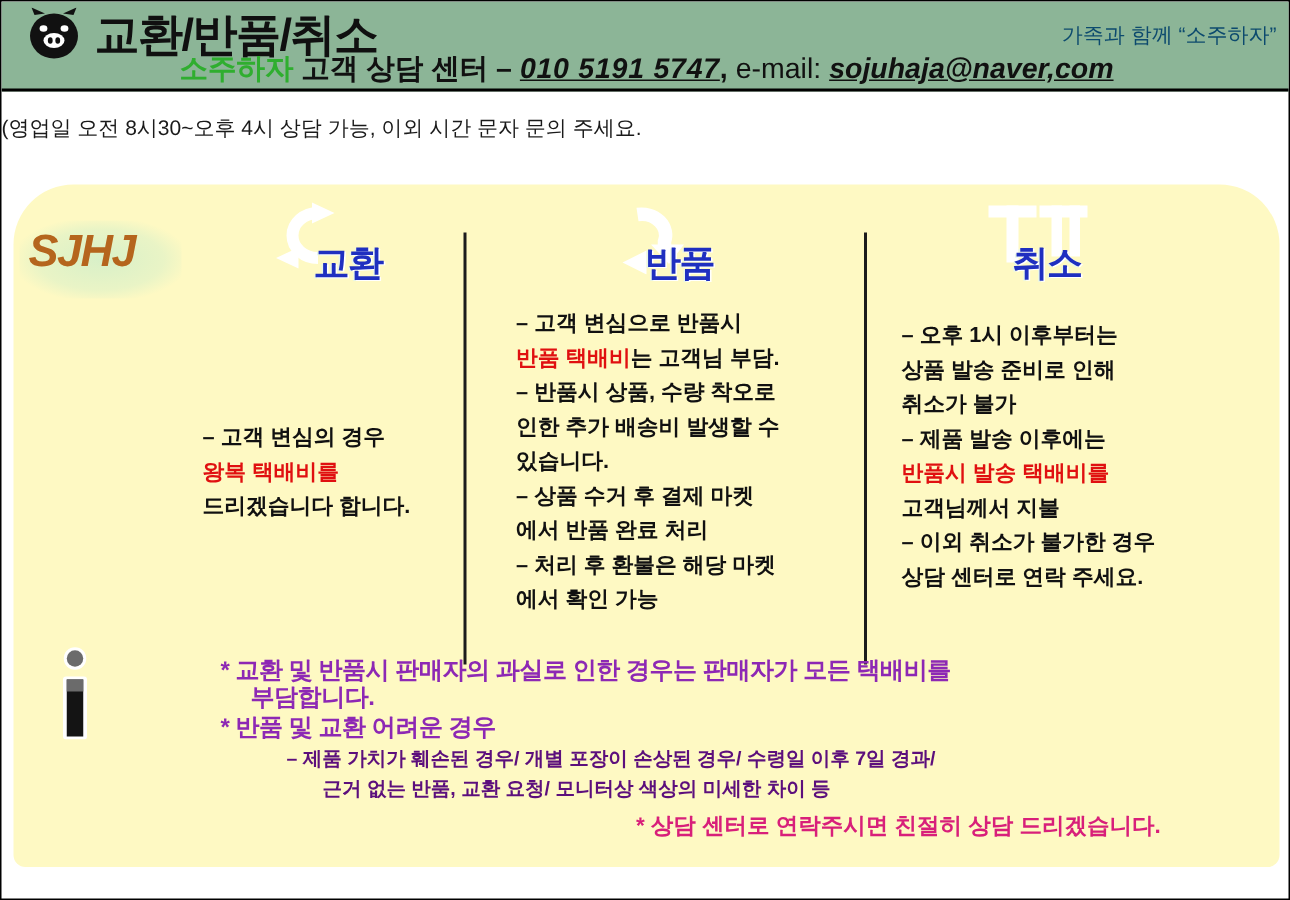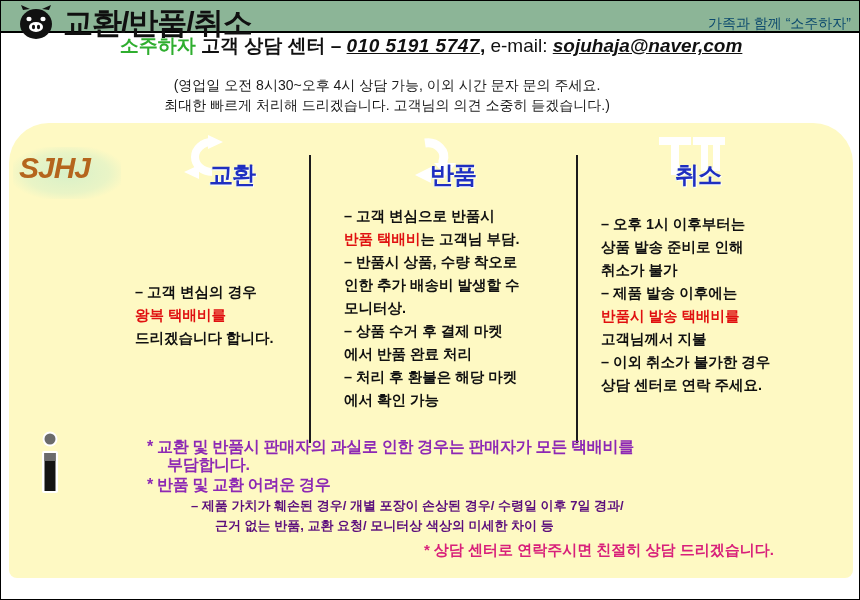--- a/index.html
+++ b/index.html
@@ -18,21 +18,21 @@
     height: 600px;
     background: #ffffff;
     border: 1px solid #000000;
     overflow: hidden;
   }
 
   
   .header {
     position: absolute;
     left: 0; top: 0;
-    width: 860px; height: 32px;
+    width: 860px; height: 60px;
     background: #8cb597;
     border-bottom: 2px solid #000000;
   }
   .header-pig {
     position: absolute;
     left: 16px; top: 4px;
     width: 38px; height: 36px;
   }
   .header-title {
     position: absolute;
@@ -71,21 +71,20 @@
   .contact-line .emaillabel { font-weight: normal; }
   .contact-line .email {
     font-style: italic;
     text-decoration: underline;
   }
 
   .contact-sub {
     position: absolute;
     left: 0;
     width: 772px;
-    text-align: center;
     font-size: 14px;
     color: #1a1a1a;
     white-space: nowrap;
   }
   .contact-sub.l1 { top: 76px; }
   .contact-sub.l2 { top: 96px; }
 
   
   .panel {
     position: absolute;
@@ -217,21 +216,20 @@
   </div>
 
   <div class="contact-line">
     <span class="brand">소주하자</span>
     <span>고객 상담 센터 –</span>
     <span class="phone">010 5191 5747</span><span>,</span>
     <span class="emaillabel">e-mail:</span>
     <span class="email">sojuhaja@naver,com</span>
   </div>
   <div class="contact-sub l1">(영업일 오전 8시30~오후 4시 상담 가능, 이외 시간 문자 문의 주세요.</div>
-  <div class="contact-sub l2">최대한 빠르게 처리해 드리겠습니다. 고객님의 의견 소중히 듣겠습니다.)</div>
 
   <div class="panel">
 
     <div class="sjhj-glow"></div>
     <div class="sjhj">SJHJ</div>
 
     <div class="info-icon">
       <svg viewBox="0 0 22 62" width="22" height="62">
         <circle cx="11" cy="8" r="7.5" fill="#ffffff"></circle>
         <circle cx="11" cy="8" r="5.5" fill="#6b6b6b"></circle>
@@ -264,21 +262,21 @@
         <path d="M46 30 L33 20 L33 42 Z" fill="#ffffff" transform="rotate(90 34 33)"></path>
         <path d="M22 36 L6 44 L22 52 Z" fill="#ffffff"></path>
       </svg>
     </div>
     <div class="col-head h2">반품</div>
     <div class="col-body b2">
       <div><span>– 고객 변심으로 반품시</span></div>
       <div><span class="red">반품 택배비</span><span>는 고객님 부담.</span></div>
       <div><span>– 반품시 상품, 수량 착오로</span></div>
       <div><span>인한 추가 배송비 발생할 수</span></div>
-      <div><span>모니터상.</span></div>
+      <div><span>있습니다.</span></div>
       <div><span>– 상품 수거 후 결제 마켓</span></div>
       <div><span>에서 반품 완료 처리</span></div>
       <div><span>– 처리 후 환불은 해당 마켓</span></div>
       <div><span>에서 확인 가능</span></div>
     </div>
 
     <div class="head-icon i3">
       <svg viewBox="0 0 72 48" width="72" height="48">
         <rect x="2" y="6" width="32" height="8" fill="#ffffff"></rect>
         <rect x="14" y="6" width="8" height="38" fill="#ffffff"></rect>

